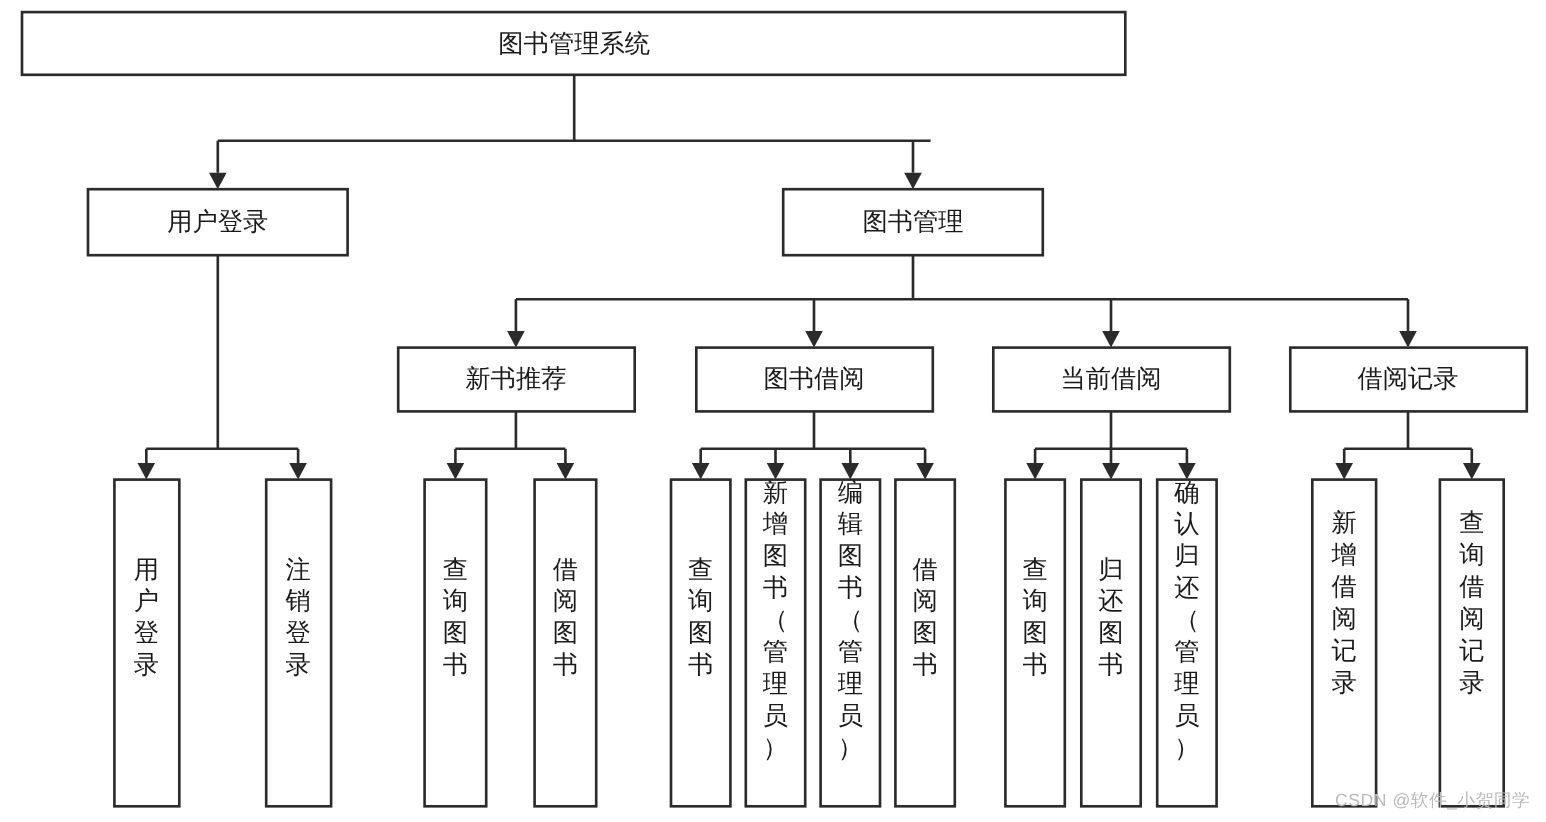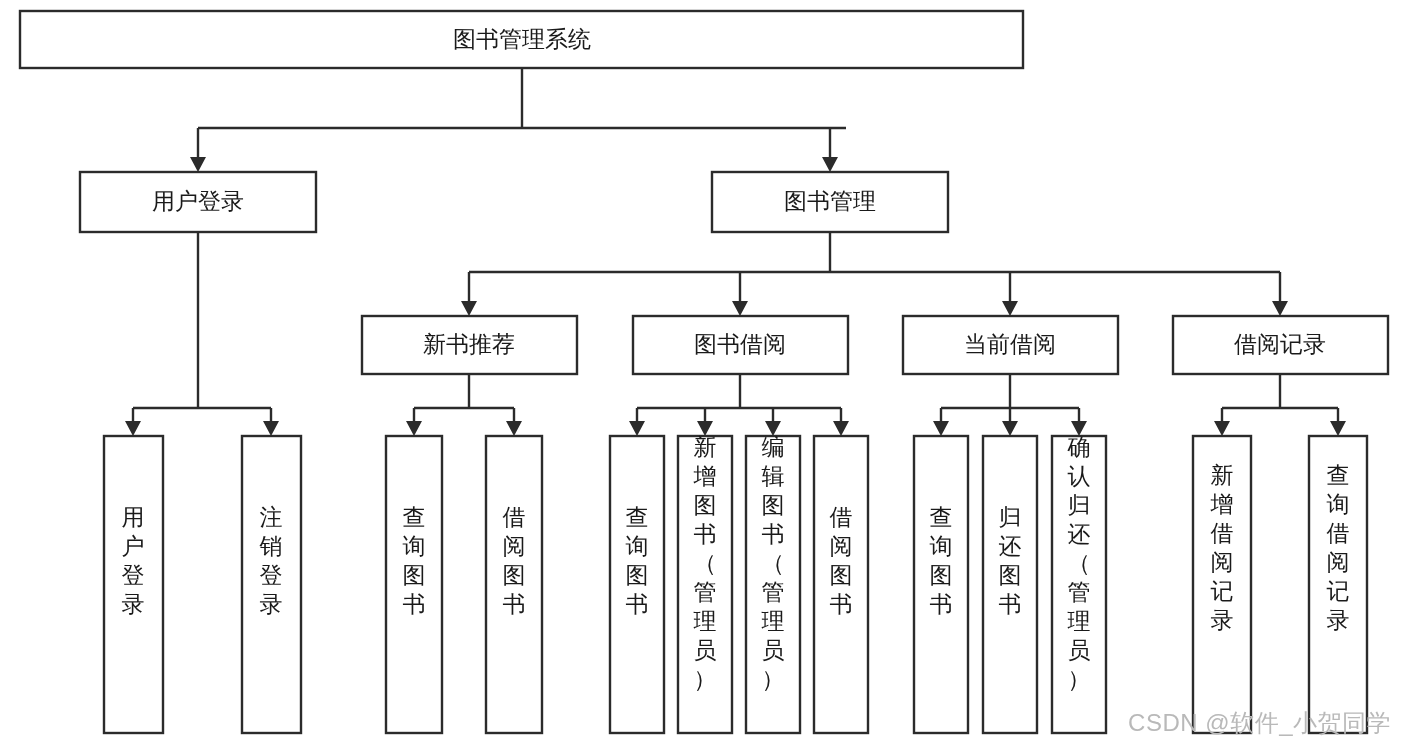--- a/index.html
+++ b/index.html
@@ -55,21 +55,21 @@
     font-family: "Liberation Sans", "DejaVu Sans", sans-serif;
     font-size: 23px;
     fill: #1a1a1a;
     text-anchor: middle;
   }
   .watermark {
     position: absolute;
     right: 14px;
     bottom: 8px;
     font-family: "Liberation Sans", "DejaVu Sans", sans-serif;
-    font-size: 24px;
+    font-size: 16px;
     color: #b9b9b9;
     white-space: nowrap;
     letter-spacing: 0.5px;
     pointer-events: none;
   }
 </style>
 </head>
 <body>
 
 <div id="diagram-root">

